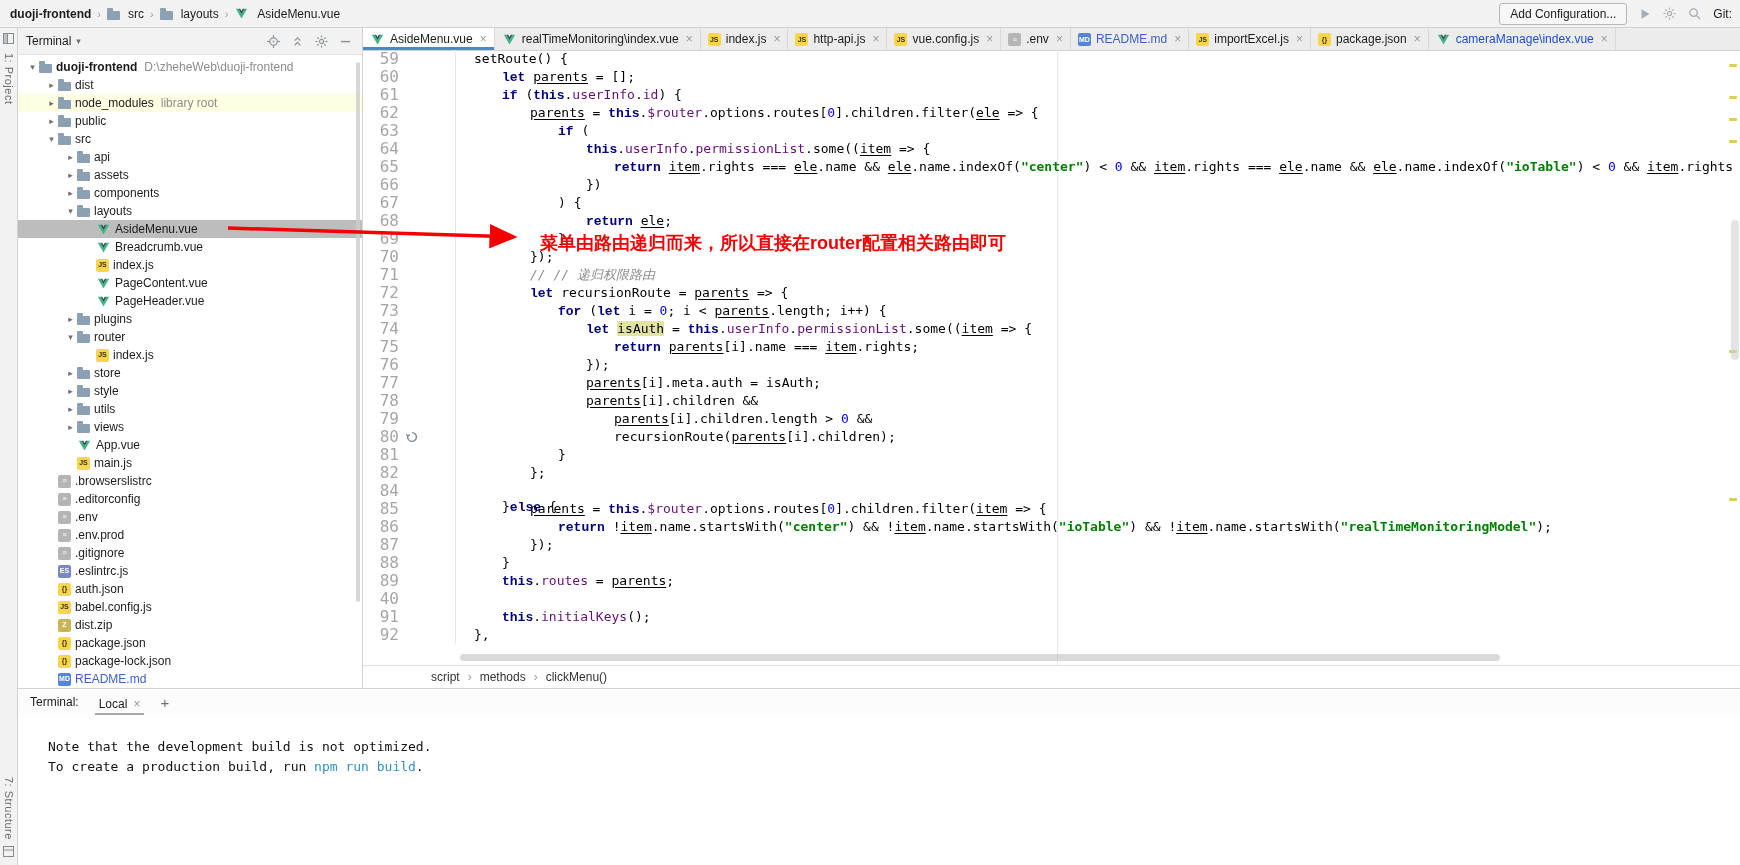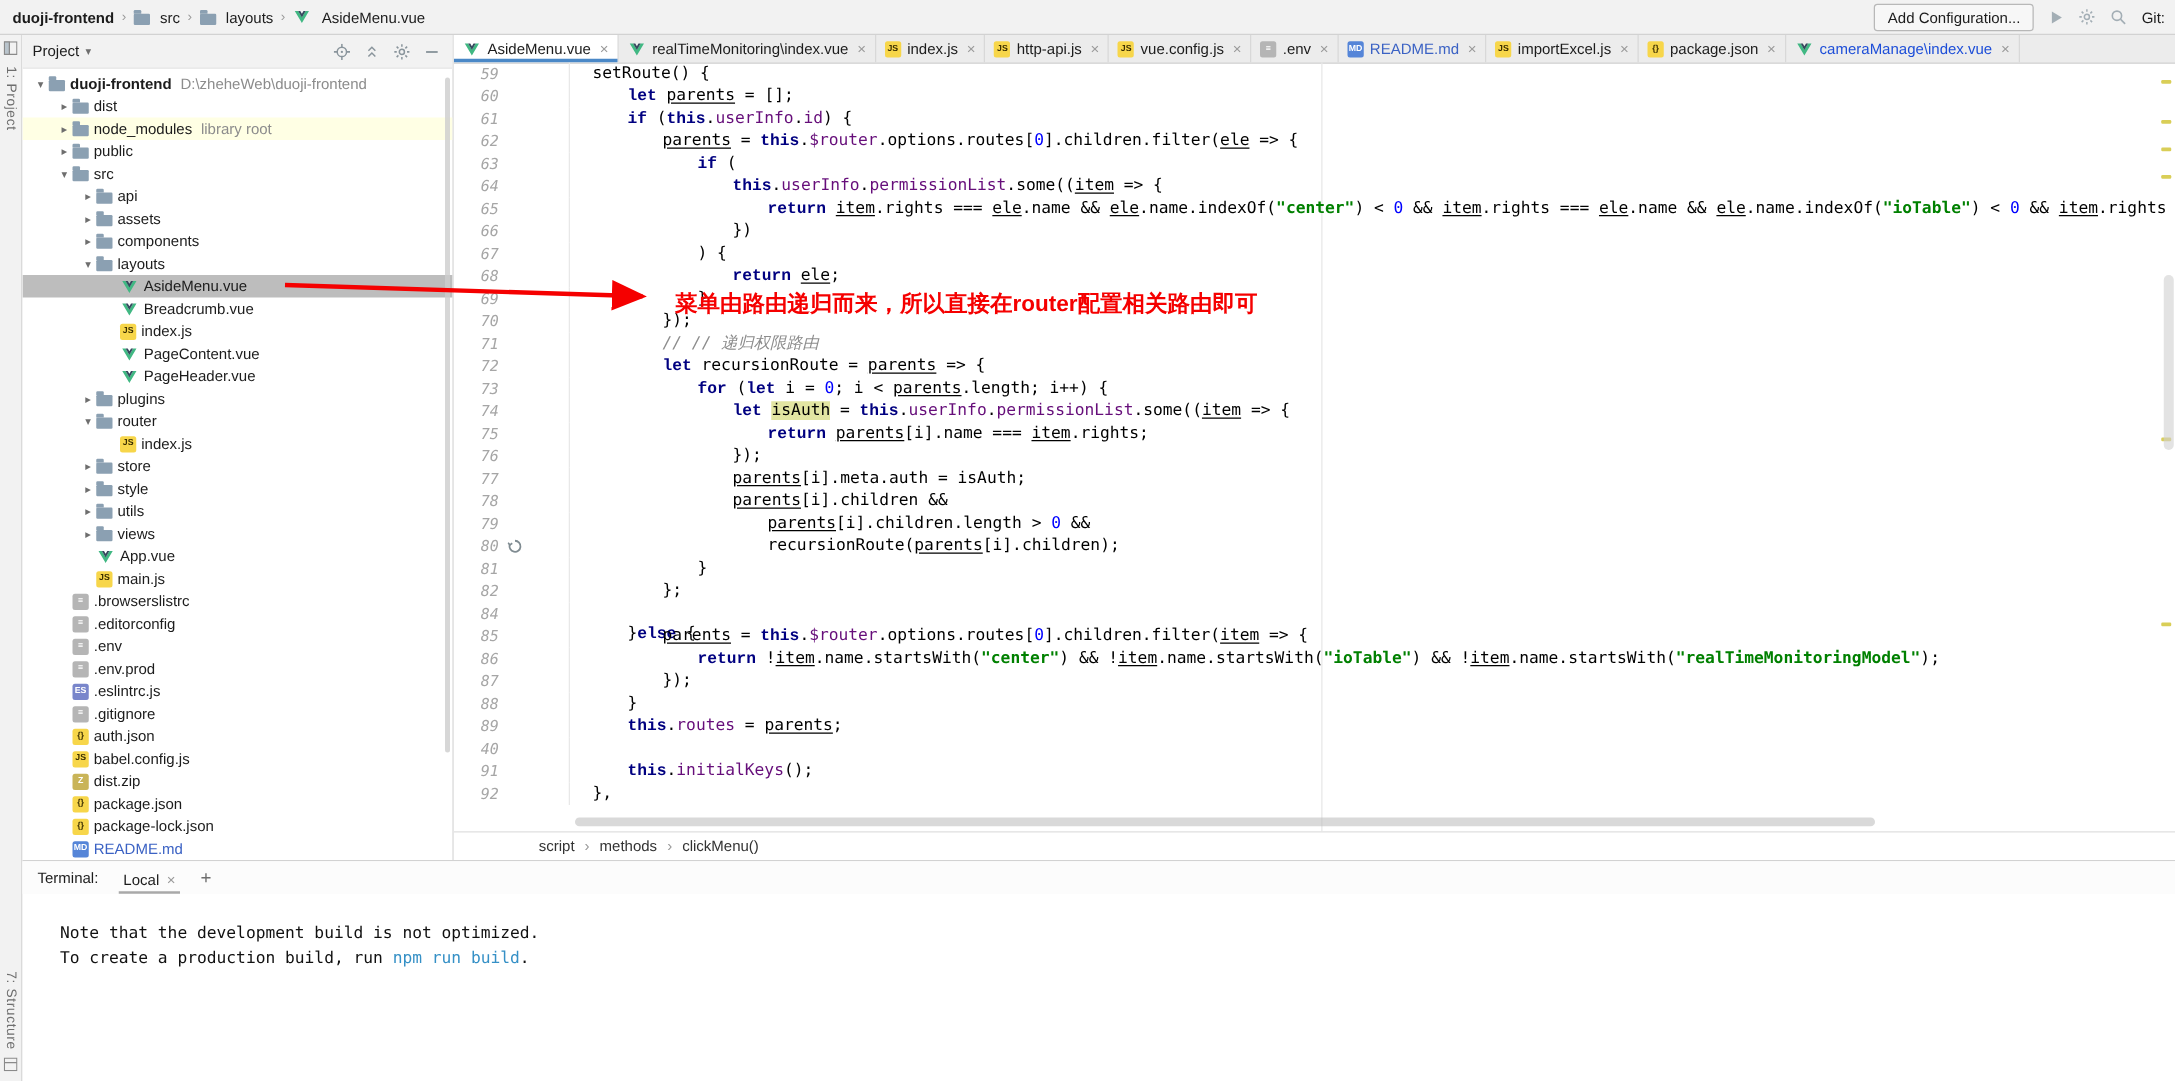--- a/index.html
+++ b/index.html
@@ -55,21 +55,21 @@
   .editor{position:absolute;left:363px;top:28px;right:0;height:660px;background:#fff;overflow:hidden;}
   .tabs{height:22px;background:#ececec;border-bottom:1px solid #d2d2d2;display:flex;align-items:stretch;overflow:hidden;}
   .tab{display:flex;align-items:center;gap:5px;padding:0 7px;border-right:1px solid #d8d8d8;position:relative;white-space:nowrap;}
   .tab .ic,.tab .bdg{margin-right:0;}
   .tab.active{background:#fff;}
   .tab.active::after{content:"";position:absolute;left:0;right:0;bottom:0;height:3px;background:#4a88c7;}
   .tab .x{color:#9a9a9a;font-size:12px;margin-left:2px;}
   .margin-guide{position:absolute;left:694px;top:22px;height:616px;width:1px;background:#e8e8e8;}
   .codearea{position:absolute;top:22px;left:0;right:0;height:616px;overflow:hidden;}
   .cl{display:flex;height:18px;line-height:18px;font-family:"DejaVu Sans Mono",monospace;font-size:13px;white-space:pre;}
-  .ln{flex:none;width:36px;text-align:right;color:#a6a6a6;font-size:12px;padding-right:4px;font-family:"DejaVu Sans Mono",monospace;font-style:italic;}
+  .ln{flex:none;width:36px;text-align:right;color:#a6a6a6;font-size:16px;padding-right:4px;font-family:"DejaVu Sans Mono",monospace;}
   .gut{flex:none;width:52px;border-right:1px solid #e8e8e8;position:relative;}
   .gut svg{position:absolute;left:3px;top:3px;}
   .ct{flex:none;color:#000;}
   .tok-kw{color:#000080;font-weight:bold;font-family:Liberation Mono, monospace;}
   .tok-str{color:#008000;font-weight:bold;}
   .tok-num{color:#0000ff;}
   .tok-com{color:#8c8c8c;font-style:italic;}
   .tok-fld{color:#660e7a;}
   .tok-vu{text-decoration:underline;text-underline-offset:2px;}
   .tok-hl{background:#e2e5a2;}
@@ -172,21 +172,21 @@
       <span class="vtext">7: Structure</span>
       <span><svg width="11" height="11" viewBox="0 0 11 11">
             <rect x="0.5" y="0.5" width="10" height="10" fill="none" stroke="#8a8a8a"></rect>
             <line x1="0.5" y1="4" x2="10.5" y2="4" stroke="#8a8a8a"></line>
           </svg></span>
     </div>
   </div>
 
   <div class="project">
     <div class="pp-header">
-      <span>Project</span>
+      <span>Terminal</span>
       <span class="pp-chev">▾</span>
       <span class="pp-icons">
         <span class="pp-ic">
             <svg width="13" height="13" viewBox="0 0 14 14">
               <circle cx="7" cy="7" r="4" fill="none" stroke="#8a959c" stroke-width="1.3"></circle>
               <circle cx="7" cy="7" r="1" fill="#8a959c"></circle>
               <line x1="7" y1="0" x2="7" y2="3" stroke="#8a959c" stroke-width="1.3"></line>
               <line x1="7" y1="11" x2="7" y2="14" stroke="#8a959c" stroke-width="1.3"></line>
               <line x1="0" y1="7" x2="3" y2="7" stroke="#8a959c" stroke-width="1.3"></line>
               <line x1="11" y1="7" x2="14" y2="7" stroke="#8a959c" stroke-width="1.3"></line>
@@ -406,28 +406,28 @@
         </div>
         <div class="trow">
           <span class="sp" style="width: 27px;"></span>
           <span class="arrow"></span>
           <span class="bdg" style="background: rgb(181, 181, 181); color: rgb(255, 255, 255);">≡</span>
           <span class="lbl">.env.prod</span>
         </div>
         <div class="trow">
           <span class="sp" style="width: 27px;"></span>
           <span class="arrow"></span>
+          <span class="bdg" style="background: rgb(181, 181, 181); color: rgb(255, 255, 255);">≡</span>
+          <span class="lbl">.gitignore</span>
+        </div>
+        <div class="trow">
+          <span class="sp" style="width: 27px;"></span>
+          <span class="arrow"></span>
           <span class="bdg" style="background: rgb(121, 134, 203); color: rgb(255, 255, 255);">ES</span>
           <span class="lbl">.eslintrc.js</span>
-        </div>
-        <div class="trow">
-          <span class="sp" style="width: 27px;"></span>
-          <span class="arrow"></span>
-          <span class="bdg" style="background: rgb(181, 181, 181); color: rgb(255, 255, 255);">≡</span>
-          <span class="lbl">.gitignore</span>
         </div>
         <div class="trow">
           <span class="sp" style="width: 27px;"></span>
           <span class="arrow"></span>
           <span class="bdg" style="background: rgb(247, 214, 74); color: rgb(59, 47, 0);">{}</span>
           <span class="lbl">auth.json</span>
         </div>
         <div class="trow">
           <span class="sp" style="width: 27px;"></span>
           <span class="arrow"></span>

